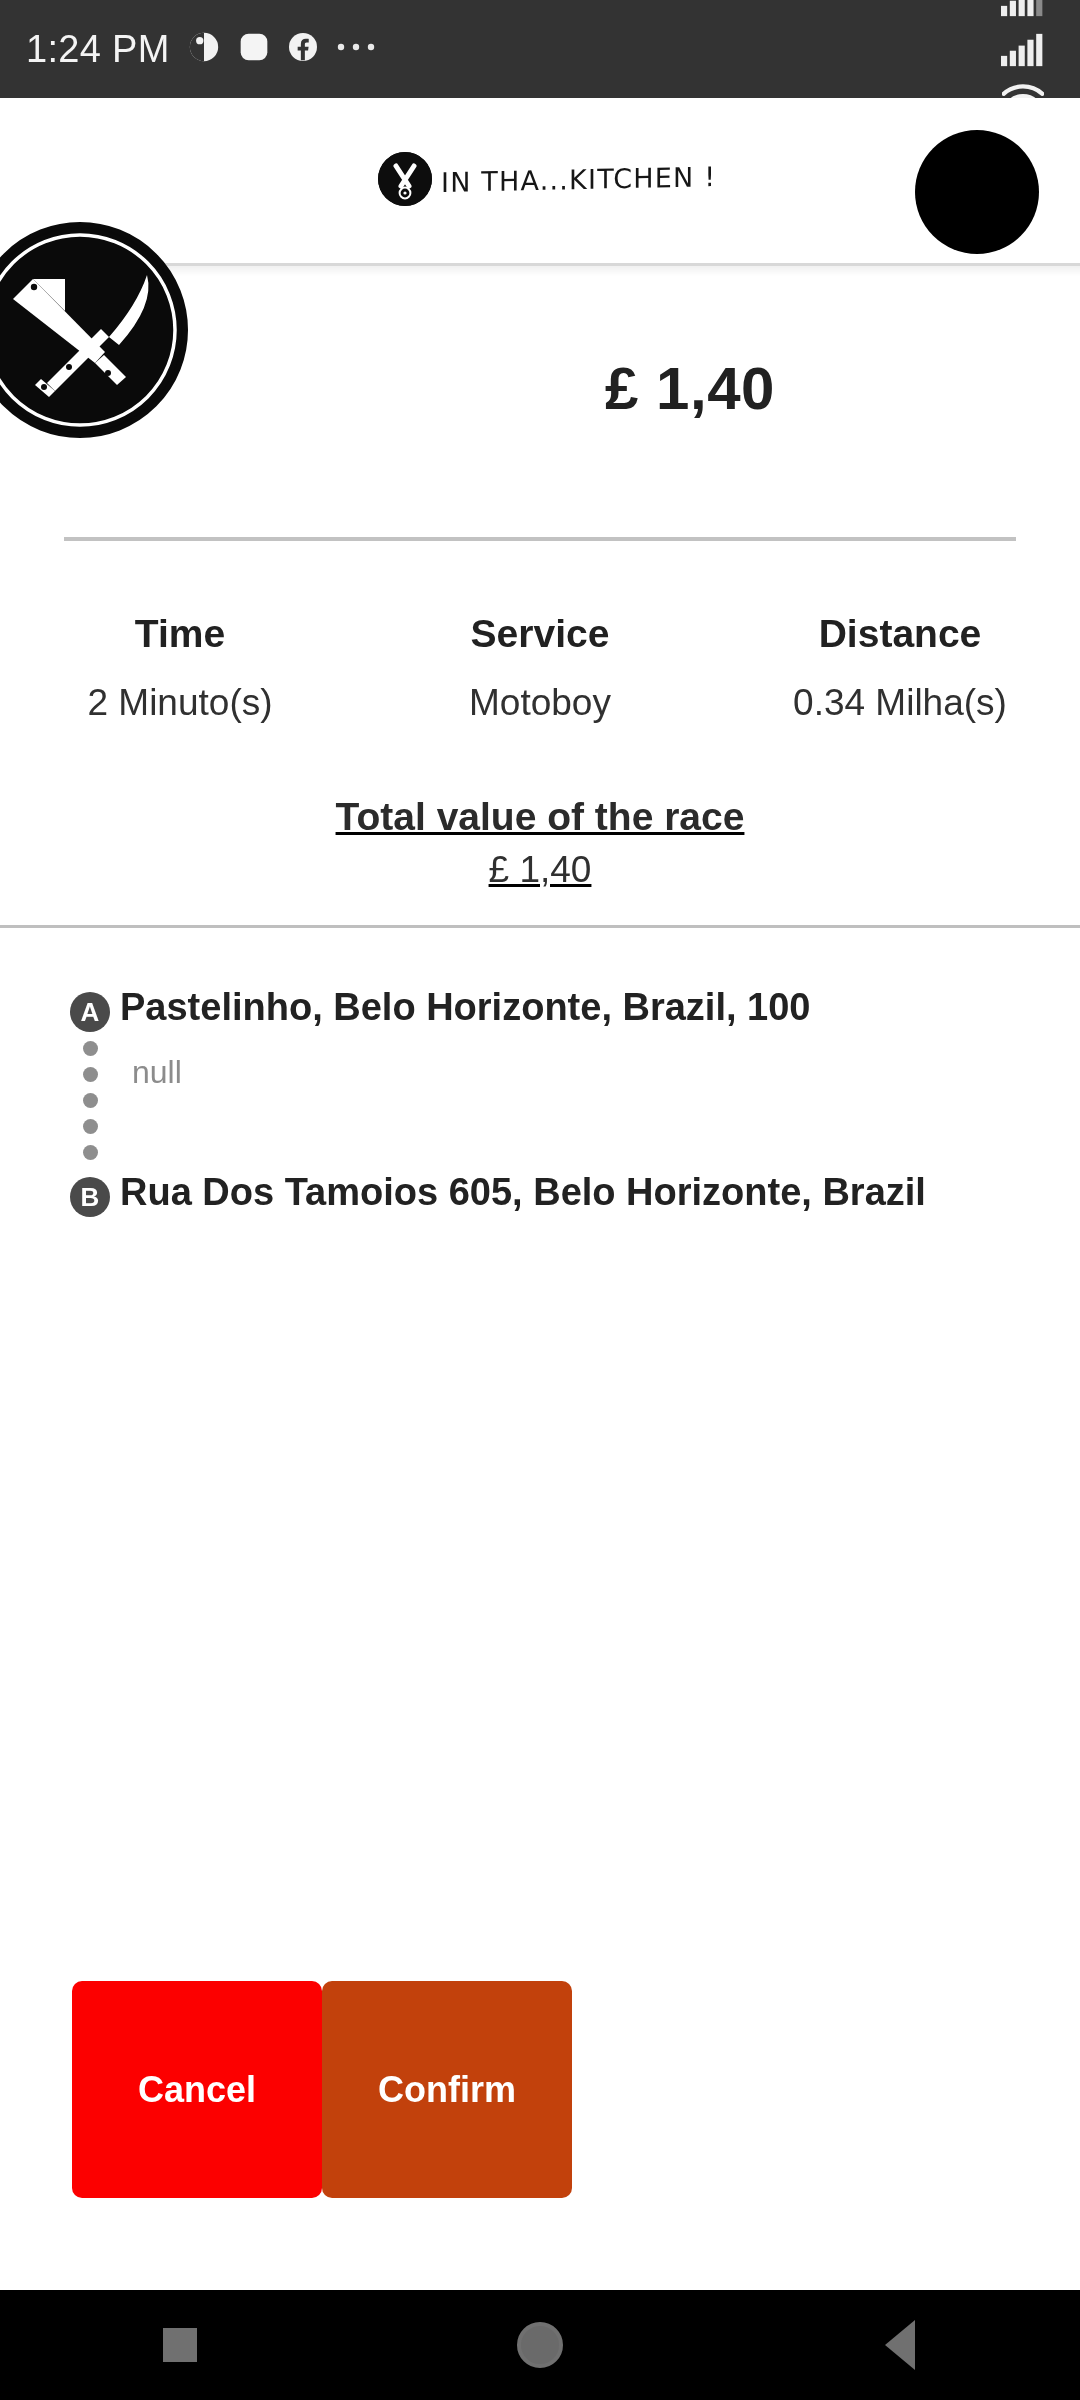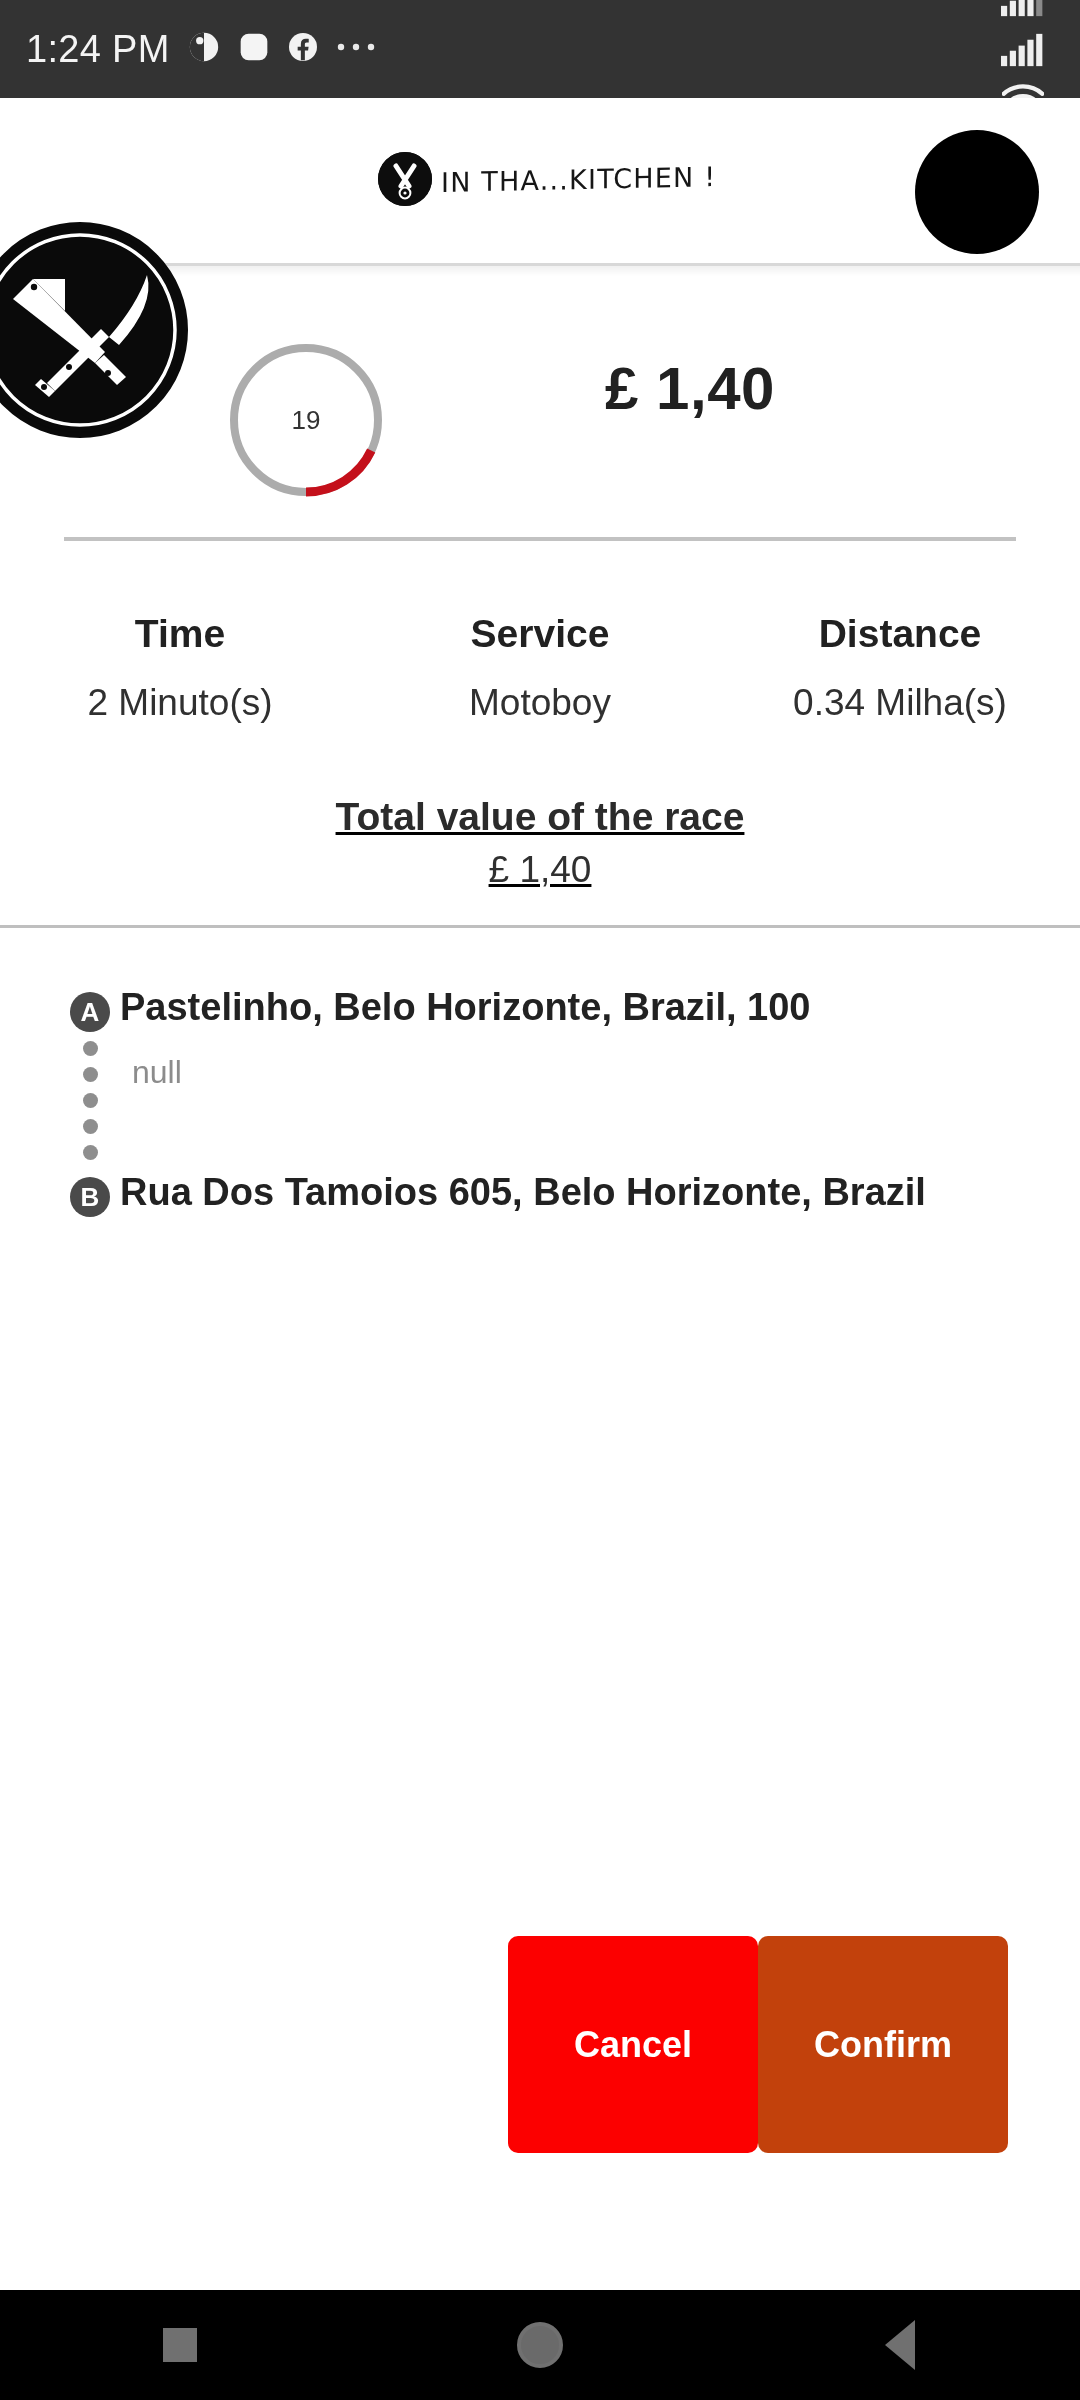--- a/index.html
+++ b/index.html
@@ -118,22 +118,22 @@
     width:40px; display:flex; flex-direction:column;
     align-items:center; gap:11px; padding-top:9px;
   }
   .dot{ width:15px; height:15px; border-radius:50%; background:#8e8e8e; }
   .addr-sub{
     font-size:32px; color:#8c8c8c; margin-left:22px; padding-top:22px;
   }
 
   
   .actions{
-    position:absolute; top:1936px; left:0; width:1080px;
-    display:flex; justify-content:flex-end; padding:0 72px;
+    position:absolute; top:1981px; left:0; width:1080px;
+    display:flex; justify-content:flex-start; padding:0 72px;
   }
   .btn{
     width:250px; height:217px; border-radius:10px; border:none;
     color:#ffffff; font-size:36px; font-weight:bold;
     font-family:"Liberation Sans", sans-serif;
     cursor:pointer; display:flex; align-items:center; justify-content:center;
   }
 
   
   .navbar{
@@ -272,27 +272,20 @@
         <path d="M132 110 L78 164 L70 156 L124 102 Z"></path>
         <path d="M78 164 L64 152 L58 158 L72 170 Z"></path>
         <circle cx="92" cy="140" r="3" fill="#0a0a0a"></circle>
         <circle cx="67" cy="160" r="3" fill="#0a0a0a"></circle>
         <circle cx="57" cy="60" r="3.2" fill="#0a0a0a"></circle>
       </g>
     </svg>
   </div>
 
   <div class="summary">
-    <div class="timer-wrap">
-      <svg width="160" height="160" viewBox="0 0 160 160">
-        <circle cx="80" cy="80" r="72" fill="none" stroke="#acacac" stroke-width="8"></circle>
-        <circle id="ring-progress" cx="80" cy="80" r="72" fill="none" stroke="#c4101b" stroke-width="9" stroke-linecap="butt" transform="rotate(-90 80 80) scale(-1,1) translate(-160,0)" stroke-dasharray="452.4" stroke-dashoffset="371.0"></circle>
-      </svg>
-      <span class="timer-num">19</span>
-    </div>
     <div class="price-main">£ 1,40</div>
   </div>
 
   <div class="rule-inset"></div>
 
   <div class="stats">
     <div class="stat">
       <div class="stat-label">Time</div>
       <div class="stat-value">2 Minuto(s)</div>
     </div>

